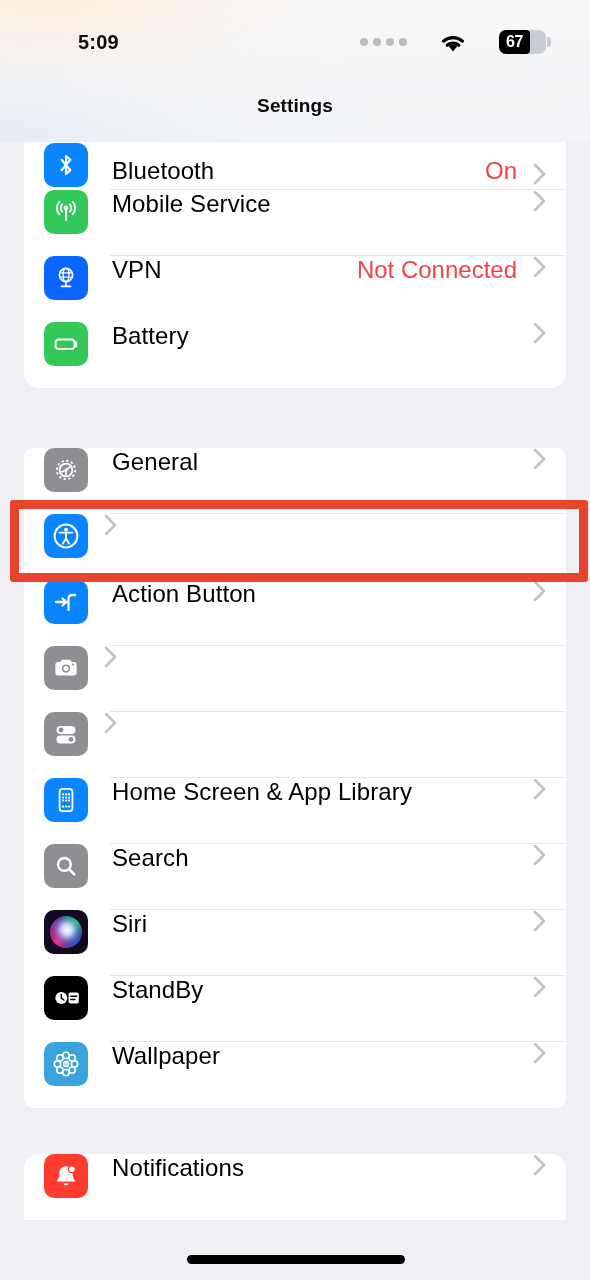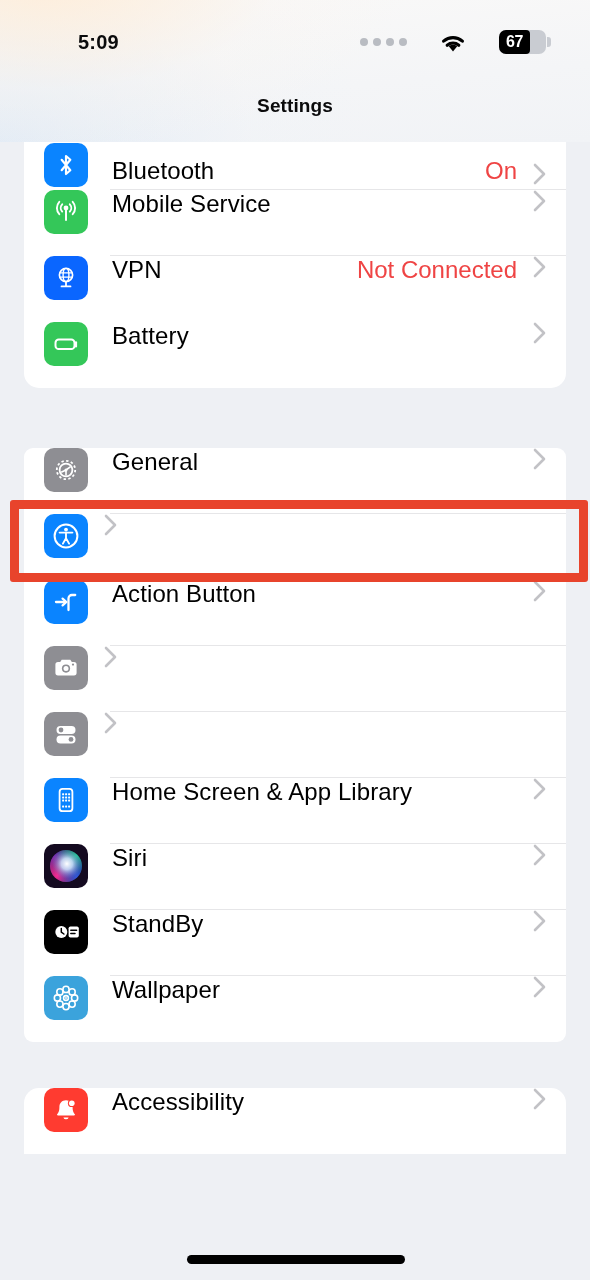--- a/index.html
+++ b/index.html
@@ -393,20 +393,34 @@
           </svg>
         </div>
         <div class="row-label">Home Screen &amp; App Library</div>
         <div class="row-value"></div>
         <svg class="chevron" viewBox="0 0 13 22">
             <path d="M2 2l9 9-9 9" fill="none" stroke="#c2c2c6" stroke-width="2.6" stroke-linecap="round" stroke-linejoin="round"></path>
           </svg>
         <div class="row-divider"></div>
       </div>
 
+      <div class="row">
+        <div class="icon-tile" style="background:#8e8e93;">
+          <svg width="30" height="30" viewBox="0 0 30 30" aria-hidden="true">
+            <circle cx="13.4" cy="13.4" r="6.4" fill="none" stroke="#fff" stroke-width="2.4"></circle>
+            <path d="M18.3 18.3l5 5" stroke="#fff" stroke-width="2.6" stroke-linecap="round"></path>
+          </svg>
+        </div>
+        <div class="row-label">Search</div>
+        <div class="row-value"></div>
+        <svg class="chevron" viewBox="0 0 13 22">
+            <path d="M2 2l9 9-9 9" fill="none" stroke="#c2c2c6" stroke-width="2.6" stroke-linecap="round" stroke-linejoin="round"></path>
+          </svg>
+        <div class="row-divider"></div>
+      </div>
 
       <div class="row">
         <div class="icon-tile" style="background:#140a20;">
           <svg width="44" height="44" viewBox="0 0 44 44" aria-hidden="true">
             <defs>
               <radialGradient id="siriCore" cx="52%" cy="45%" r="34%">
                 <stop offset="0%" stop-color="#ffffff"></stop>
                 <stop offset="38%" stop-color="#cfe6ff" stop-opacity="0.85"></stop>
                 <stop offset="100%" stop-color="#5f7fd0" stop-opacity="0"></stop>
               </radialGradient>
@@ -497,21 +511,21 @@
     <div class="card clipped-bottom">
       <div class="row">
         <div class="icon-tile" style="background:#ff3b30;">
           <svg width="32" height="32" viewBox="0 0 32 32" aria-hidden="true">
             <path d="M16 6.2c-4 0-6.6 2.9-6.6 6.8 0 4.6-1.2 5.9-2.2 7.1-.4.5 0 1.3.7 1.3h16.2c.7 0 1.1-.8.7-1.3-1-1.2-2.2-2.5-2.2-7.1 0-3.9-2.6-6.8-6.6-6.8z" fill="#fff"></path>
             <path d="M13.4 23.4a2.7 2.7 0 005.2 0z" fill="#fff"></path>
             <circle cx="21.8" cy="9.2" r="3.9" fill="#ff3b30"></circle>
             <circle cx="21.8" cy="9.2" r="2.8" fill="#fff"></circle>
           </svg>
         </div>
-        <div class="row-label">Accessibility</div>
+        <div class="row-label">Notifications</div>
         <div class="row-value"></div>
         <svg class="chevron" viewBox="0 0 13 22">
             <path d="M2 2l9 9-9 9" fill="none" stroke="#c2c2c6" stroke-width="2.6" stroke-linecap="round" stroke-linejoin="round"></path>
           </svg>
 
       </div>
     </div>
 
   </div>
 

